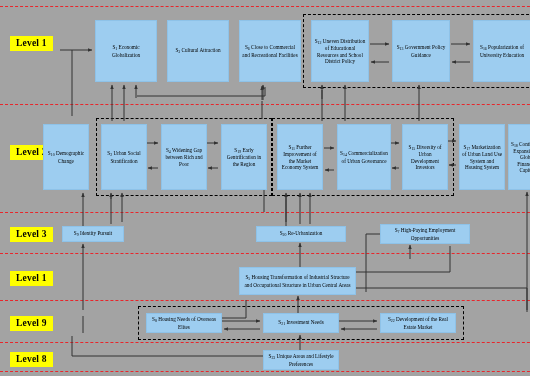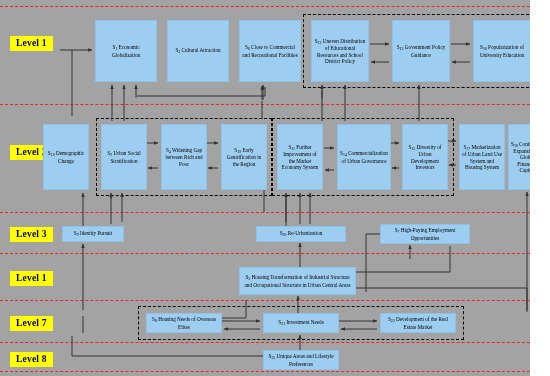--- a/index.html
+++ b/index.html
@@ -29,21 +29,21 @@
   <div class="lvl-band" style="top:212px;"></div>
   <div class="lvl-band" style="top:253px;"></div>
   <div class="lvl-band" style="top:300px;"></div>
   <div class="lvl-band" style="top:342px;"></div>
   <div class="lvl-band" style="top:371px;"></div>
 
   <div class="lvl-label" style="left:10px;top:36px;">Level 1</div>
   <div class="lvl-label" style="left:10px;top:145px;">Level 2</div>
   <div class="lvl-label" style="left:10px;top:227px;">Level 3</div>
   <div class="lvl-label" style="left:10px;top:271px;">Level 1</div>
-  <div class="lvl-label" style="left:10px;top:316px;">Level 7</div>
+  <div class="lvl-label" style="left:10px;top:316px;">Level 9</div>
   <div class="lvl-label" style="left:10px;top:352px;">Level 8</div>
 
   <div class="grp" id="grp0" style="left: 303px; top: 14px; width: 236px; height: 74px;"></div>
   <div class="grp" id="grp1" style="left: 96px; top: 118px; width: 176px; height: 78px;"></div>
   <div class="grp" id="grp2" style="left: 272px; top: 118px; width: 182px; height: 78px;"></div>
   <div class="grp" id="grp3" style="left: 138px; top: 306px; width: 326px; height: 34px;"></div>
 
   <svg id="svg-layer" viewBox="0 0 550 376">
     <defs>
       <marker id="ah" markerWidth="5" markerHeight="5" refX="4.4" refY="1.9" orient="auto" markerUnits="strokeWidth">

